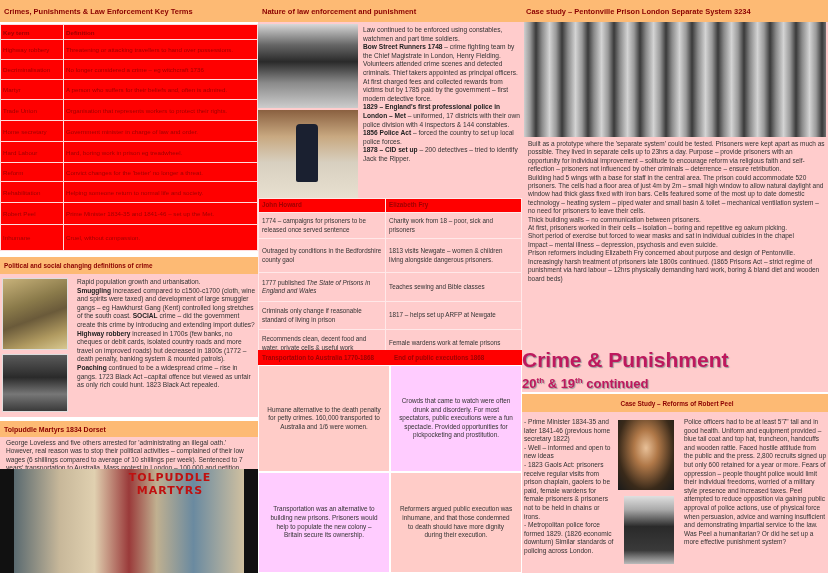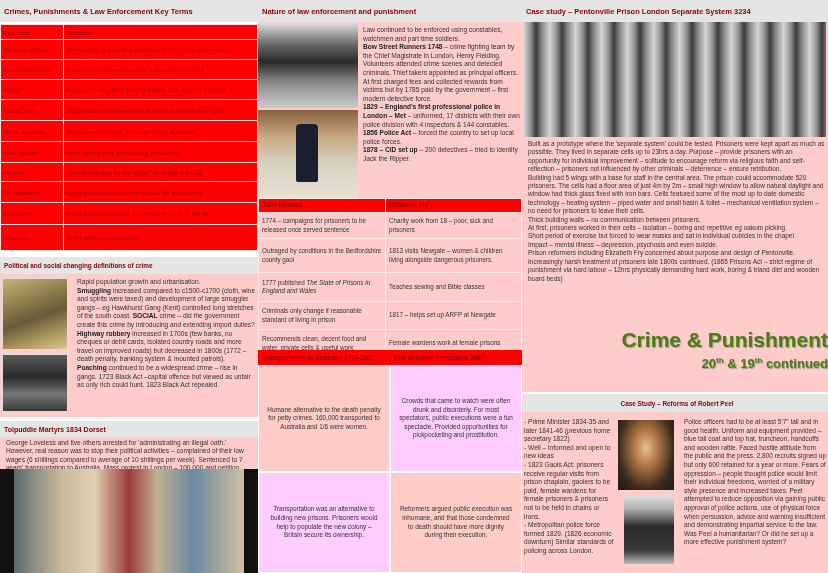--- a/index.html
+++ b/index.html
@@ -1,19 +1,19 @@
 <!DOCTYPE html>
 <html><head>
 <meta charset="utf-8">
 <style>
   * { box-sizing: border-box; margin: 0; padding: 0; }
   html, body { width: 828px; height: 573px; overflow: hidden; background: #ffffff; }
   body { font-family: "Liberation Sans", sans-serif; color: #2a2a2a; position: relative; }
 
-  .red { background: #e5e5e5; }
+  .red { background: #fdba74; }
   .pink { background: #ffcccc; }
   .hdr { position: absolute; color: #8a0000; font-weight: bold; font-size: 7.5px; padding-left: 4px; display: flex; align-items: center; }
   .abs { position: absolute; }
   .txt { font-size: 6.6px; line-height: 8.6px; color: #333; }
   .txt b { color: #222; }
 
   
   .kt { position: absolute; left: 0; top: 24px; width: 258px; border-collapse: collapse; }
   .kt td { background: #ff0000; border: 1.5px solid #ffdddd; color: #a00000; font-size: 6.2px; padding: 0 2px; vertical-align: middle; }
   .kt td.k { width: 63px; }
@@ -26,21 +26,21 @@
   .hf td.c1 { width: 127px; }
 
   
   .eg { position: absolute; left: 258px; top: 350px; width: 264px; }
   .eg .h { display: flex; height: 15px; background: #ff0000; color: #a00000; font-weight: bold; font-size: 6.3px; align-items: center; }
   .eg .h span { display: block; padding-left: 4px; }
   .eg .row { display: flex; }
   .eg .cell { width: 132px; display: flex; align-items: center; justify-content: center; text-align: center; font-size: 6.4px; line-height: 8.6px; padding: 4px 8px; color: #333; border: 1px solid #ffffff; }
 
   .photo { position: absolute; overflow: hidden; }
-  .title-big { color: #4d7c0f; font-weight: bold; text-shadow: 1px 1px 1px #999; text-align: right; }
+  .title-big { color: #be185d; font-weight: bold; text-shadow: 1px 1px 1px #999; text-align: left; margin-top: 20px; }
 </style>
 </head>
 <body>
 
 <div class="hdr red" style="left:0;top:0;width:258px;height:22px;">Crimes, Punishments &amp; Law Enforcement Key Terms</div>
 
 <table class="kt">
   <tbody>
       <tr class="h">
     <td class="k">Key term</td>
@@ -100,20 +100,21 @@
     <b>Highway robbery</b><span> increased in 1700s (few banks, no cheques or debit cards, isolated country roads and more travel on improved roads) but decreased in 1800s (1772 – death penalty, banking system &amp; mounted patrols).</span><br>
     <b>Poaching</b><span> continued to be a widespread crime – rise in gangs. 1723 Black Act –capital offence but viewed as unfair as only rich could hunt. 1823 Black Act repealed.</span>
   </div>
 </div>
 
 <div class="hdr red" style="left:0;top:421px;width:258px;height:16px;font-size:7px;">Tolpuddle Martyrs 1834 Dorset</div>
 <div class="abs pink" style="left:0;top:437px;width:258px;height:136px;">
   <div class="abs txt" style="left:6px;top:2px;width:248px;height:30px;overflow:hidden;font-size:6.6px;line-height:8.3px;">George Loveless and five others arrested for 'administrating an illegal oath.' However, real reason was to stop their political activities – complained of their low wages (6 shillings compared to average of 10 shillings per week). Sentenced to 7 years' transportation to Australia. Mass protest in London – 100,000 and petition presented to Parliament – 200,000. Pardoned 4 years later and they received a 'hero's welcome.'</div>
   <div class="photo" style="left:0;top:32px;width:258px;height:104px;background:#111;">
     <div class="abs" style="left:14px;top:0;width:230px;height:104px;background:linear-gradient(90deg,#5a6a70 0%,#c8b89a 20%,#e0d0b0 35%,#9a3a3a 50%,#c0b090 62%,#6a8aa0 78%,#d0c0a0 100%);"></div>
+    <div class="abs" style="left:100px;top:2px;width:140px;text-align:center;font-weight:bold;font-size:11px;color:#c01010;letter-spacing:1px;font-family:'DejaVu Sans',sans-serif;">TOLPUDDLE MARTYRS</div>
   </div>
 </div>
 
 <div class="hdr red" style="left:258px;top:0;width:264px;height:22px;">Nature of law enforcement and punishment</div>
 <div class="abs pink" style="left:258px;top:22px;width:264px;height:176px;">
   <div class="photo" style="left:0;top:2px;width:100px;height:84px;background:linear-gradient(180deg,#d8d8d8 0%,#666 25%,#2a2a2a 45%,#8a8a8a 70%,#ccc 100%);"></div>
   <div class="photo" style="left:0;top:88px;width:100px;height:88px;background:linear-gradient(180deg,#8a6040 0%,#c8a880 30%,#d8d0c0 60%,#e8e0d0 100%);">
     <div class="abs" style="left:38px;top:14px;width:22px;height:58px;background:#1a2030;border-radius:4px 4px 2px 2px;"></div>
   </div>
   <div class="abs txt" style="left:105px;top:4px;width:157px;">

